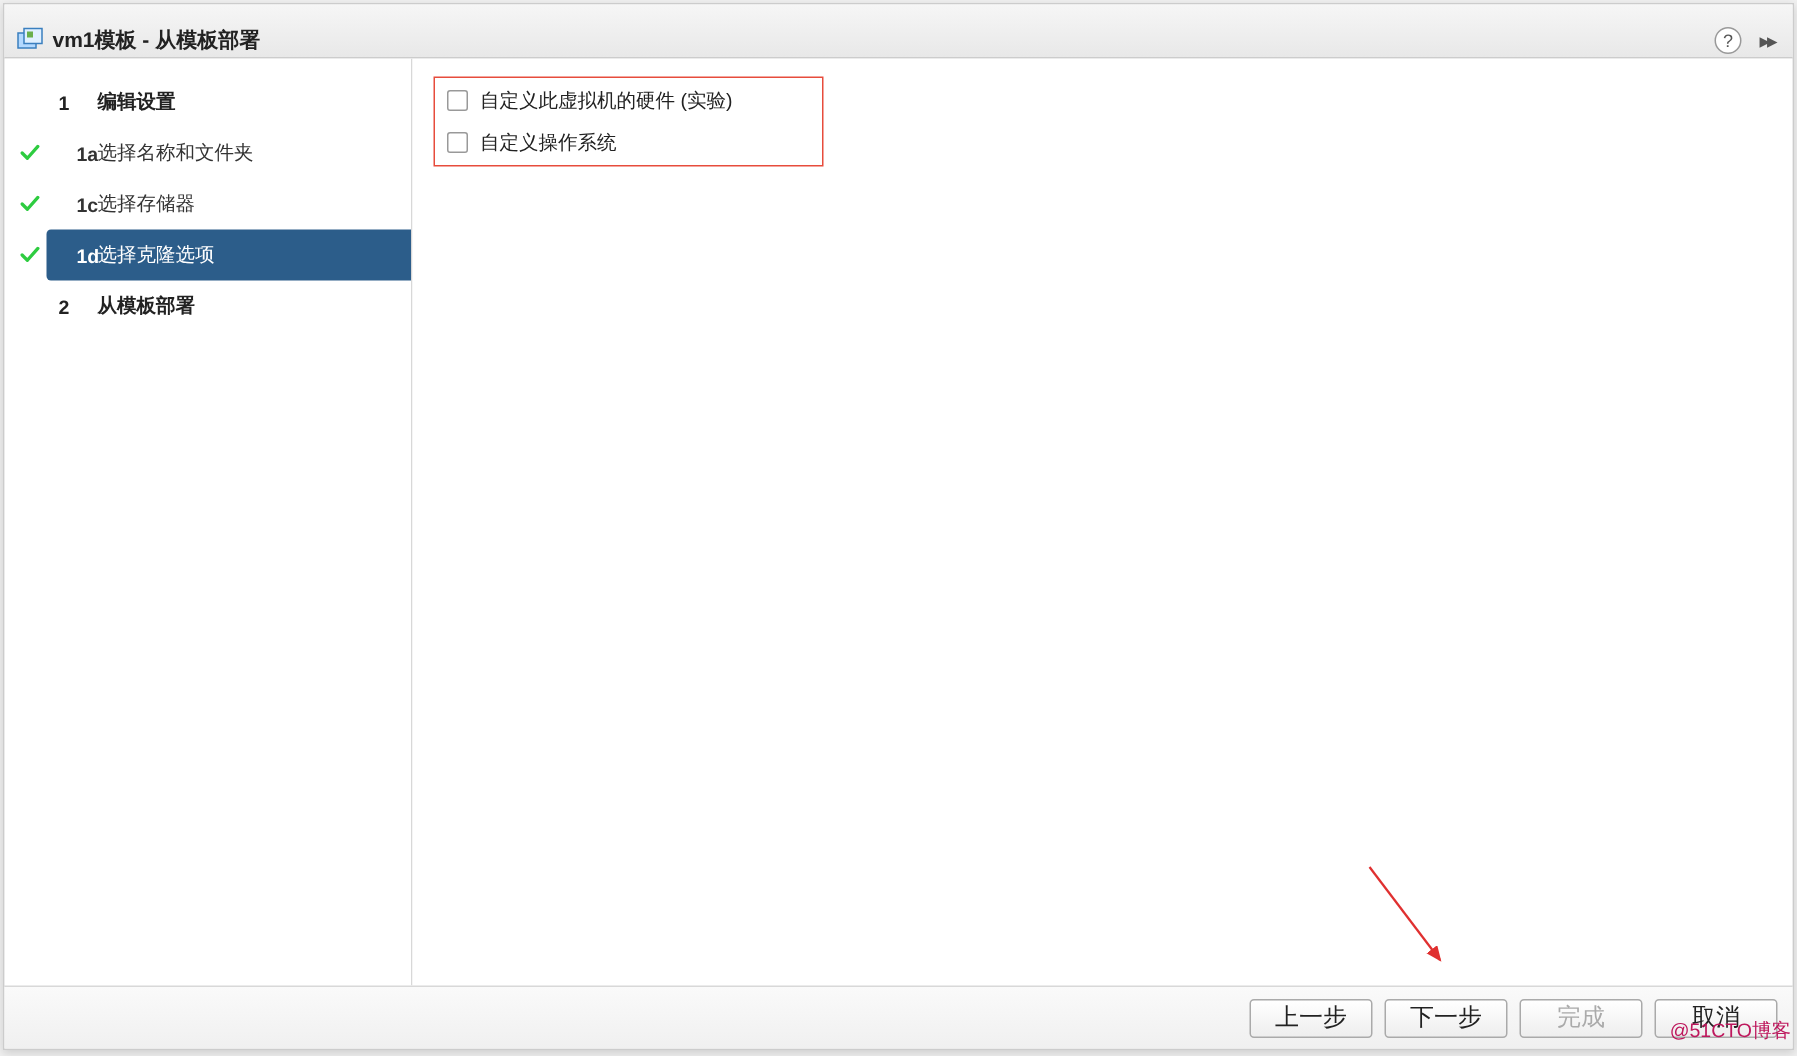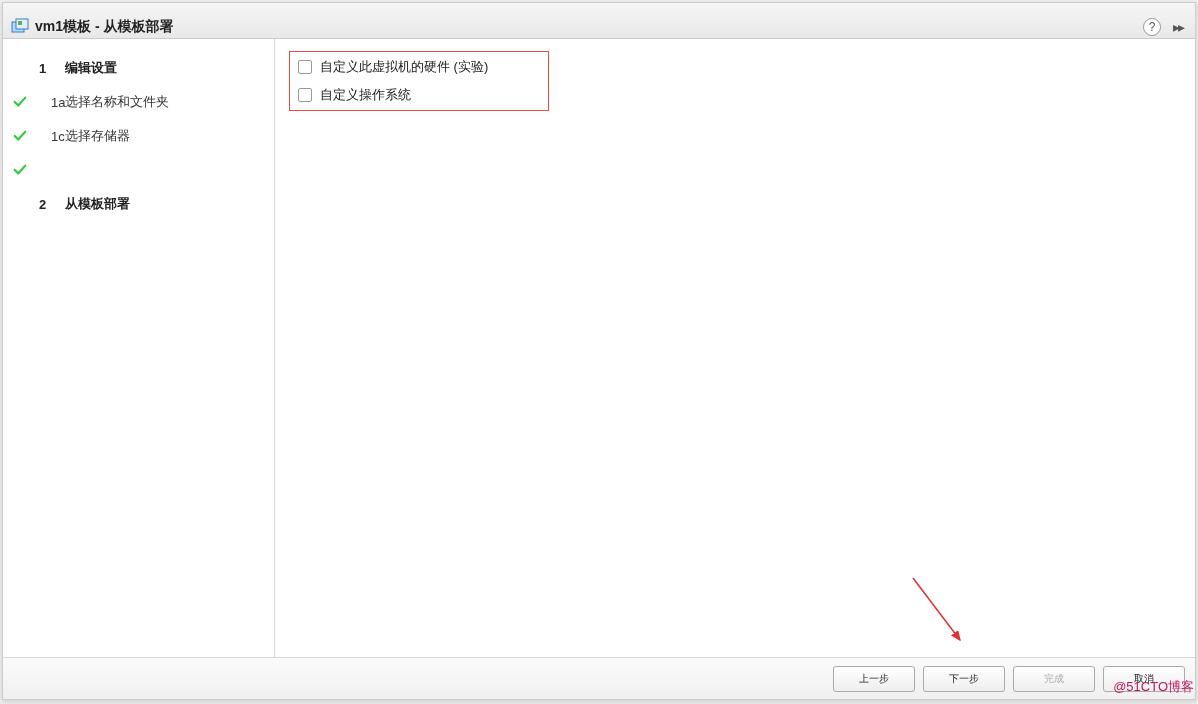--- a/index.html
+++ b/index.html
@@ -115,21 +115,21 @@
       height: 100%;
       border-radius: 3px 0 0 3px;
       padding-left: 4px;
     }
     .step.selected .step-inner {
       background: #2c5d8a;
       color: #fff;
     }
     .step-num {
       width: 30px;
-      font-weight: normal;
+      font-weight: bold;
       text-align: left;
       padding-left: 4px;
     }
     .step-sub .step-num {
       padding-left: 16px;
     }
     .step-label {
       flex: 1;
     }
     .step-header .step-num,
@@ -177,21 +177,21 @@
       justify-content: flex-end;
       padding: 0 10px;
       gap: 8px;
     }
     .btn {
       min-width: 82px;
       height: 26px;
       border: 1px solid #aaa;
       border-radius: 3px;
       background: linear-gradient(#fff, #eee);
-      font-size: 10px;
+      font-size: 16px;
       cursor: pointer;
       display: flex;
       align-items: center;
       justify-content: center;
       color: #222;
     }
     .btn.disabled {
       color: #aaa;
       cursor: default;
     }
@@ -260,20 +260,24 @@
             <span class="step-num">1c</span>
             <span class="step-label">选择存储器</span>
           </div>
         </div>
         <div class="step step-sub selected">
           <div class="step-check">
             <svg class="check-svg" viewBox="0 0 16 16">
               <path d="M2 8 L6 12 L14 3" stroke="#2ecc40" stroke-width="2.5" fill="none" stroke-linecap="round" stroke-linejoin="round"></path>
             </svg>
           </div>
+          <div class="step-inner">
+            <span class="step-num">1d</span>
+            <span class="step-label">选择克隆选项</span>
+          </div>
         </div>
         <div class="step step-header">
           <div class="step-check"></div>
           <div class="step-inner">
             <span class="step-num">2</span>
             <span class="step-label">从模板部署</span>
           </div>
         </div>
       </div>
 

